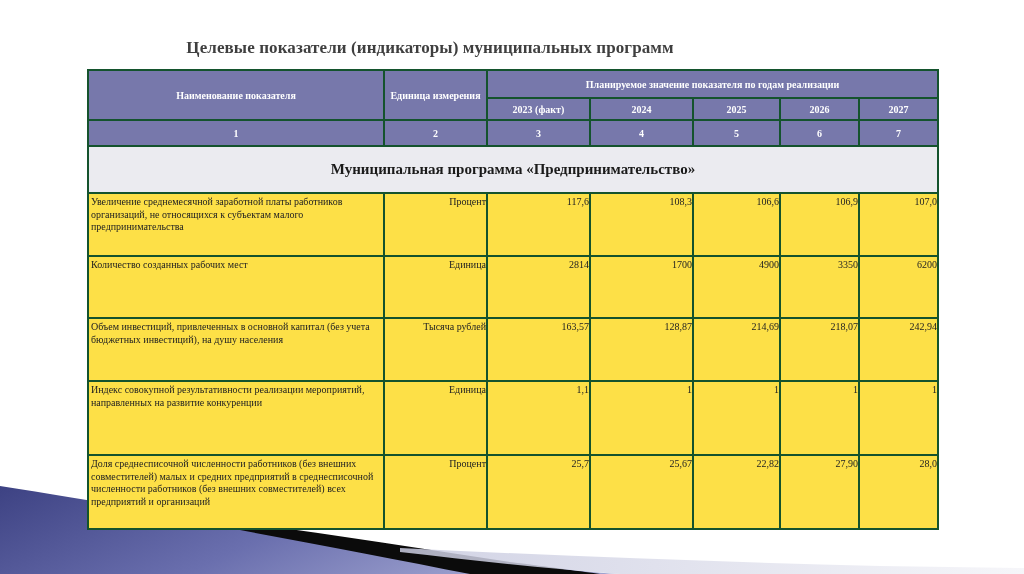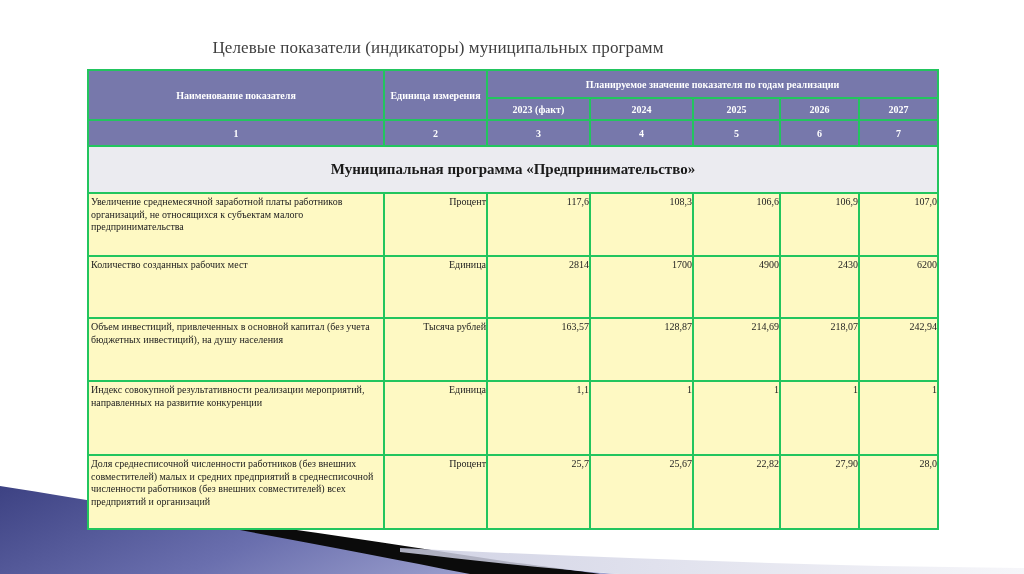--- a/index.html
+++ b/index.html
@@ -3,42 +3,42 @@
 <meta charset="utf-8">
 <style>
   html, body { margin:0; padding:0; }
   body {
     width:1024px; height:574px; position:relative; overflow:hidden;
     background:#ffffff;
     font-family:"Liberation Serif", "DejaVu Serif", serif;
   }
   .title {
     position:absolute; left:0; top:38px; width:860px; text-align:center;
-    font-size:17px; font-weight:normal; color:#3f3f3f; letter-spacing:0.1px;
-    padding-left:8px;
+    font-size:17px; font-weight:bold; color:#3f3f3f; letter-spacing:0.1px;
+    padding-left:0;
   }
   .deco { position:absolute; left:0; top:0; width:1024px; height:574px; pointer-events:none; }
   table.grid {
     position:absolute; left:87px; top:69px; width:850px;
     border-collapse:collapse; table-layout:fixed;
     font-family:"Liberation Serif", "DejaVu Serif", serif;
   }
   table.grid td, table.grid th {
-    border:2px solid #22c55e; padding:0; vertical-align:middle;
+    border:2px solid #14532d; padding:0; vertical-align:middle;
   }
   th.h {
     background:#7778ab; color:#ffffff; font-size:10px; font-weight:bold;
     text-align:center;
   }
   .prog td {
     background:#ebebf0; text-align:center; font-size:15px; font-weight:bold;
     color:#1a1a1a; height:45px; padding-top:4px;
   }
   tr.data td {
-    background:#fef9c3; vertical-align:top; font-size:10px; color:#222;
+    background:#fde047; vertical-align:top; font-size:10px; color:#222;
     padding-top:2px;
   }
   tr.data td.name { text-align:left; padding-left:2px; padding-right:4px; line-height:12.5px; }
   tr.data td.c { text-align:right; }
 </style>
 </head>
 <body>
 
 <svg class="deco" viewBox="0 0 1024 574" xmlns="http://www.w3.org/2000/svg">
   <defs>
@@ -103,21 +103,21 @@
     <td class="c">106,6</td>
     <td class="c">106,9</td>
     <td class="c">107,0</td>
   </tr>
   <tr class="data" style="height:62px">
     <td class="name">Количество созданных рабочих мест</td>
     <td class="c">Единица</td>
     <td class="c">2814</td>
     <td class="c">1700</td>
     <td class="c">4900</td>
-    <td class="c">2430</td>
+    <td class="c">3350</td>
     <td class="c">6200</td>
   </tr>
   <tr class="data" style="height:63px">
     <td class="name">Объем инвестиций, привлеченных в основной капитал (без учета бюджетных инвестиций), на душу населения</td>
     <td class="c">Тысяча рублей</td>
     <td class="c">163,57</td>
     <td class="c">128,87</td>
     <td class="c">214,69</td>
     <td class="c">218,07</td>
     <td class="c">242,94</td>

